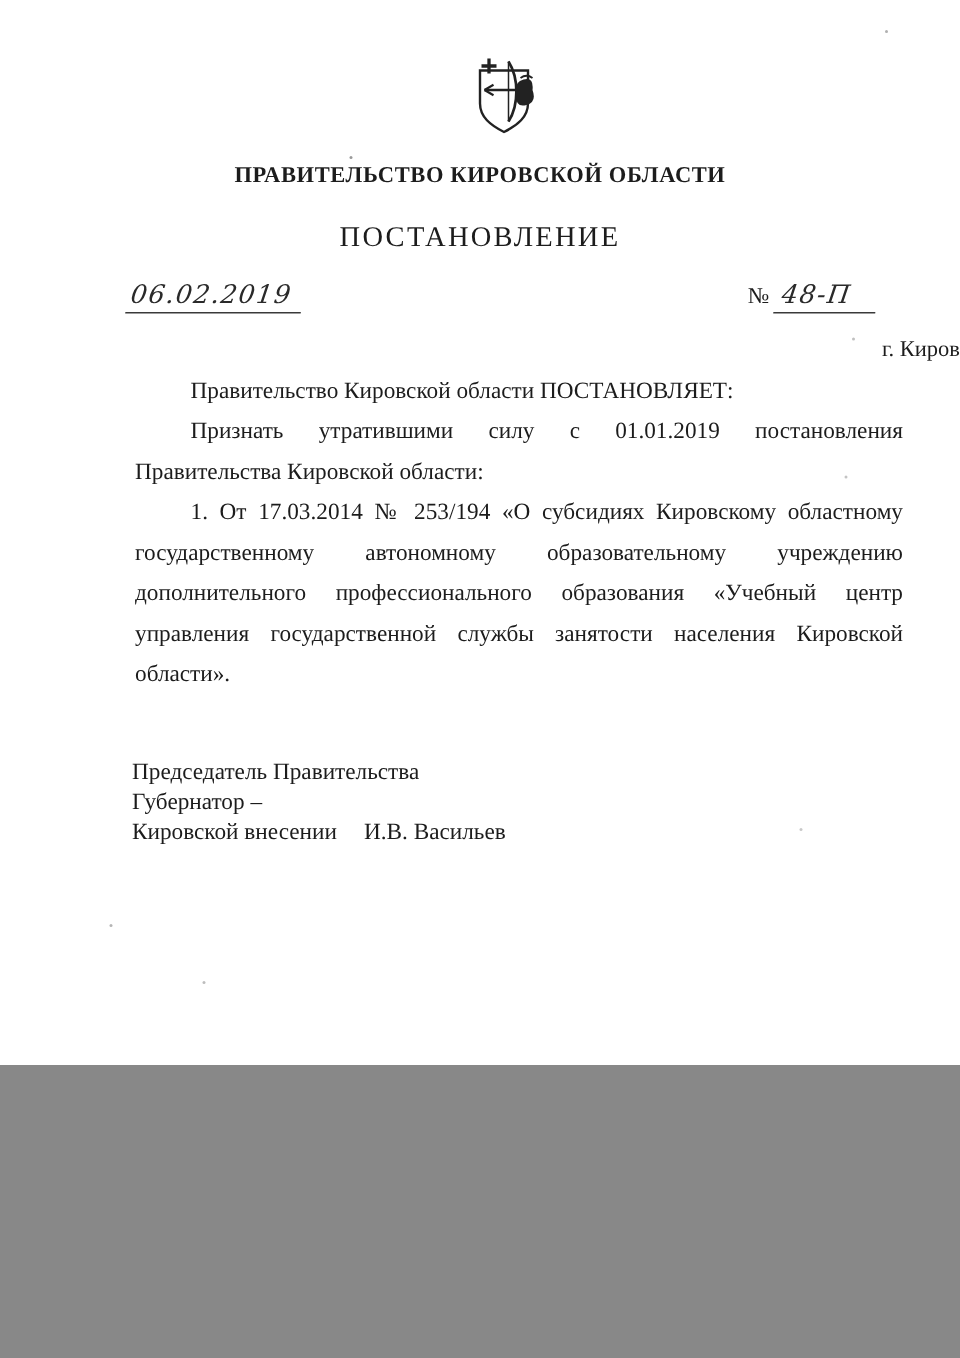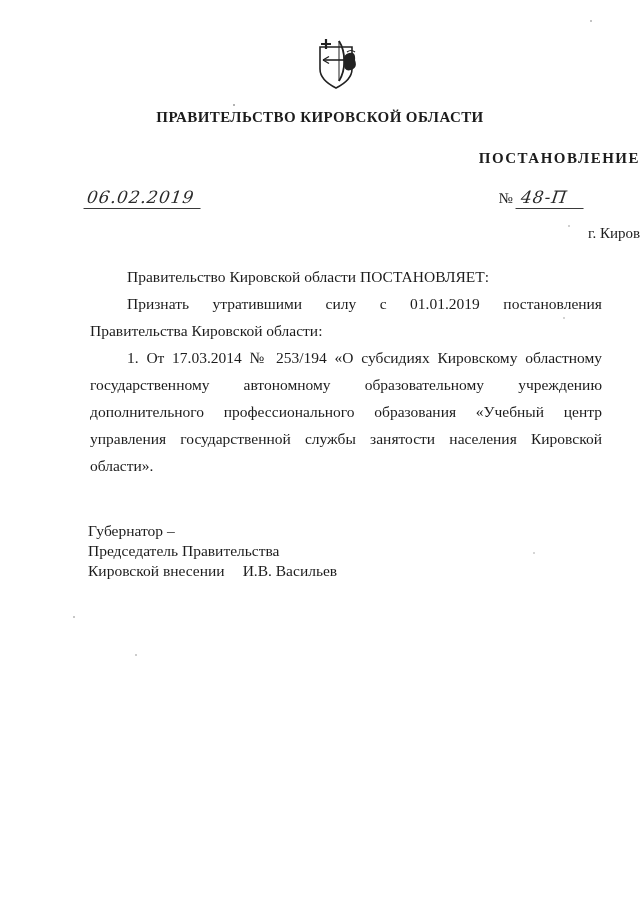--- a/index.html
+++ b/index.html
@@ -1,19 +1,19 @@
 <!DOCTYPE html>
 <html lang="ru"><head>
 <meta charset="utf-8">
 <style>
   html, body { margin: 0; padding: 0; background: #888; }
   .page {
     position: relative;
     width: 640px;
-    height: 905px;
+    height: 710px;
     margin: 0 auto;
     background: #ffffff;
     color: #1c1c1c;
     font-family: "Liberation Serif", serif;
     overflow: hidden;
     box-sizing: border-box;
   }
   
   .emblem-wrap {
     margin: 38px auto 0;
@@ -26,23 +26,23 @@
   .org-name {
     margin-top: 18px;
     text-align: center;
     font-weight: bold;
     font-size: 15px;
     letter-spacing: 0.4px;
     line-height: 19px;
   }
   .doc-type {
     margin-top: 21px;
-    text-align: right;
-    font-weight: bold;
-    font-size: 15px;
+    text-align: center;
+    font-weight: normal;
+    font-size: 19px;
     letter-spacing: 1.5px;
     line-height: 21px;
   }
   
   .req-row {
     margin: 16px 55px 0 85px;
     display: flex;
     justify-content: space-between;
     align-items: flex-end;
     height: 24px;
@@ -78,21 +78,21 @@
   
   .doc-title {
     margin-top: 16px;
     text-align: center;
     font-weight: bold;
     font-size: 15.5px;
     line-height: 21px;
   }
   
   .doc-body {
-    margin: 20px 38px 0 90px;
+    margin: 4px 38px 0 90px;
   }
   .doc-body p {
     margin: 0;
     font-size: 15.5px;
     line-height: 27px;
     text-align: justify;
     text-indent: 37px;
   }
   
   .signature {
@@ -154,20 +154,20 @@
   <div class="city">г. Киров</div>
 
 
   <div class="doc-body">
     <p>Правительство Кировской области ПОСТАНОВЛЯЕТ:</p>
     <p>Признать утратившими силу с 01.01.2019 постановления Правительства Кировской области:</p>
     <p>1. От 17.03.2014 № 253/194 «О субсидиях Кировскому областному государственному автономному образовательному учреждению дополнительного профессионального образования «Учебный центр управления государственной службы занятости населения Кировской области».</p>
   </div>
 
   <div class="signature">
+    <div>Председатель Правительства</div>
     <div>Губернатор –</div>
-    <div>Председатель Правительства</div>
     <div>
       <span>Кировской внесении</span><span class="sig-name">И.В. Васильев</span>
     </div>
   </div>
 
 </div>
 
 </body></html>

